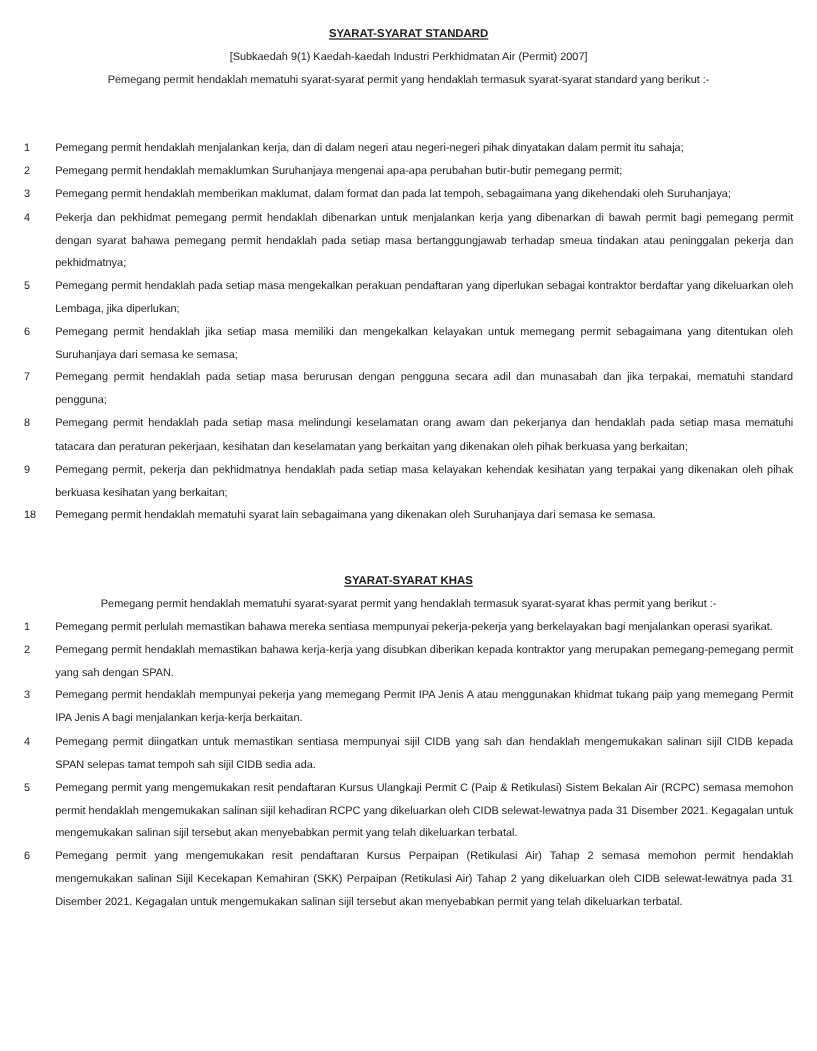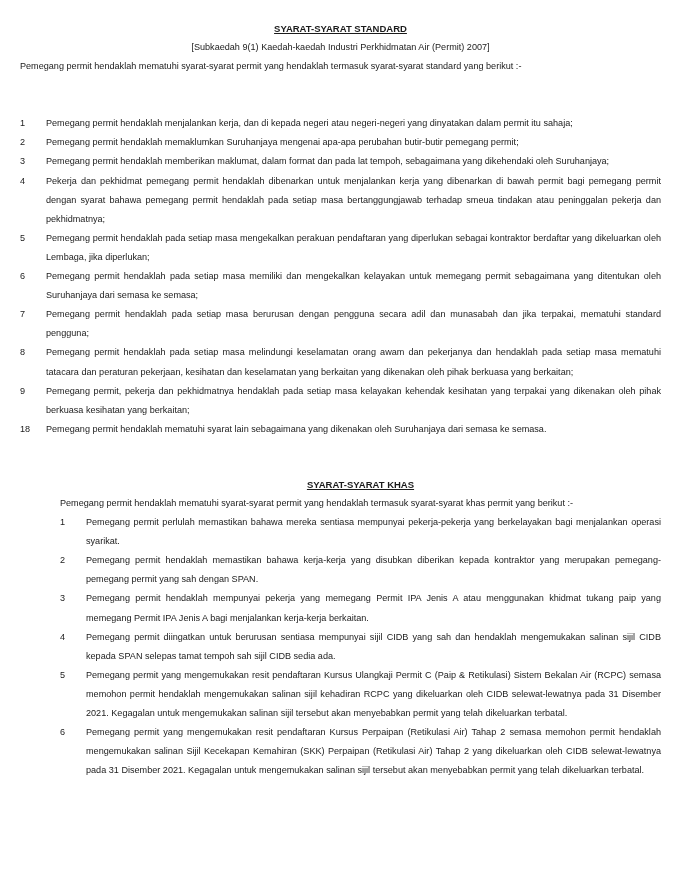--- a/index.html
+++ b/index.html
@@ -25,31 +25,30 @@
   .doc-title {
     text-align: center;
     font-weight: 700;
     text-decoration: underline;
     font-size: 9.5px;
   }
   .doc-subtitle {
     text-align: center;
   }
   .doc-intro {
-    text-align: left;
+    text-align: center;
   }
   .clause-list {
     margin-top: 38px;
   }
   .khas .clause-list {
     margin-top: 0;
   }
   .section.khas {
     margin-top: 36px;
-    margin-left: 40px;
   }
   .clause {
     display: flex;
     align-items: flex-start;
   }
   .clause-num {
     flex: 0 0 26px;
     width: 26px;
   }
   .clause-body {
@@ -65,21 +64,21 @@
 
 <div class="page">
 
   <section class="section standard">
     <div class="doc-title">SYARAT-SYARAT STANDARD</div>
     <div class="doc-subtitle">[Subkaedah 9(1) Kaedah-kaedah Industri Perkhidmatan Air (Permit) 2007]</div>
     <div class="doc-intro">Pemegang permit hendaklah mematuhi syarat-syarat permit yang hendaklah termasuk syarat-syarat standard yang berikut :-</div>
     <div class="clause-list">
   <div class="clause">
     <span class="clause-num">1</span>
-    <span class="clause-body"><span>Pemegang permit hendaklah menjalankan kerja, dan di kepada negeri atau negeri-negeri yang dinyatakan dalam permit itu sahaja;</span></span>
+    <span class="clause-body"><span>Pemegang permit hendaklah menjalankan kerja, dan di dalam negeri atau negeri-negeri pihak dinyatakan dalam permit itu sahaja;</span></span>
   </div>
 
   <div class="clause">
     <span class="clause-num">2</span>
     <span class="clause-body"><span>Pemegang permit hendaklah memaklumkan Suruhanjaya mengenai apa-apa perubahan butir-butir pemegang permit;</span></span>
   </div>
 
   <div class="clause">
     <span class="clause-num">3</span>
     <span class="clause-body"><span>Pemegang permit hendaklah memberikan maklumat, dalam format dan pada lat tempoh, sebagaimana yang dikehendaki oleh Suruhanjaya;</span></span>
@@ -90,21 +89,21 @@
     <span class="clause-body"><span>Pekerja dan pekhidmat pemegang permit hendaklah dibenarkan untuk menjalankan kerja yang dibenarkan di bawah permit bagi pemegang permit dengan syarat bahawa pemegang permit hendaklah pada setiap masa bertanggungjawab terhadap smeua tindakan atau peninggalan pekerja dan pekhidmatnya;</span></span>
   </div>
 
   <div class="clause">
     <span class="clause-num">5</span>
     <span class="clause-body"><span>Pemegang permit hendaklah pada setiap masa mengekalkan perakuan pendaftaran yang diperlukan sebagai kontraktor berdaftar yang dikeluarkan oleh Lembaga, jika diperlukan;</span></span>
   </div>
 
   <div class="clause">
     <span class="clause-num">6</span>
-    <span class="clause-body"><span>Pemegang permit hendaklah pada setiap masa memiliki dan mengekalkan kelayakan untuk memegang permit sebagaimana yang ditentukan oleh Suruhanjaya dari semasa ke semasa;</span></span>
+    <span class="clause-body"><span>Pemegang permit hendaklah jika setiap masa memiliki dan mengekalkan kelayakan untuk memegang permit sebagaimana yang ditentukan oleh Suruhanjaya dari semasa ke semasa;</span></span>
   </div>
 
   <div class="clause">
     <span class="clause-num">7</span>
     <span class="clause-body"><span>Pemegang permit hendaklah pada setiap masa berurusan dengan pengguna secara adil dan munasabah dan jika terpakai, mematuhi standard pengguna;</span></span>
   </div>
 
   <div class="clause">
     <span class="clause-num">8</span>
     <span class="clause-body"><span>Pemegang permit hendaklah pada setiap masa melindungi keselamatan orang awam dan pekerjanya dan hendaklah pada setiap masa mematuhi tatacara dan peraturan pekerjaan, kesihatan dan keselamatan yang berkaitan yang dikenakan oleh pihak berkuasa yang berkaitan;</span></span>
@@ -137,21 +136,21 @@
     <span class="clause-body"><span>Pemegang permit hendaklah memastikan bahawa kerja-kerja yang disubkan diberikan kepada kontraktor yang merupakan pemegang-pemegang permit yang sah dengan SPAN.</span></span>
   </div>
 
   <div class="clause">
     <span class="clause-num">3</span>
     <span class="clause-body"><span>Pemegang permit hendaklah mempunyai pekerja yang memegang Permit IPA Jenis A atau menggunakan khidmat tukang paip yang memegang Permit IPA Jenis A bagi menjalankan kerja-kerja berkaitan.</span></span>
   </div>
 
   <div class="clause">
     <span class="clause-num">4</span>
-    <span class="clause-body"><span>Pemegang permit diingatkan untuk berurusan sentiasa mempunyai sijil CIDB yang sah dan hendaklah mengemukakan salinan sijil CIDB kepada SPAN selepas tamat tempoh sah sijil CIDB sedia ada.</span></span>
+    <span class="clause-body"><span>Pemegang permit diingatkan untuk memastikan sentiasa mempunyai sijil CIDB yang sah dan hendaklah mengemukakan salinan sijil CIDB kepada SPAN selepas tamat tempoh sah sijil CIDB sedia ada.</span></span>
   </div>
 
   <div class="clause">
     <span class="clause-num">5</span>
     <span class="clause-body"><span>Pemegang permit yang mengemukakan </span><span class="bold">resit pendaftaran Kursus Ulangkaji Permit C (Paip &amp; Retikulasi) Sistem Bekalan Air (RCPC)</span><span> semasa memohon permit hendaklah mengemukakan salinan sijil </span><span class="bold">kehadiran RCPC yang dikeluarkan oleh CIDB selewat-lewatnya pada 31 Disember 2021.</span><span> Kegagalan untuk mengemukakan salinan sijil tersebut akan menyebabkan permit yang telah dikeluarkan </span><span class="bold">terbatal</span><span>.</span></span>
   </div>
 
   <div class="clause">
     <span class="clause-num">6</span>
     <span class="clause-body"><span>Pemegang permit yang mengemukakan </span><span class="bold">resit pendaftaran Kursus Perpaipan (Retikulasi Air) Tahap 2</span><span> semasa memohon permit hendaklah mengemukakan salinan </span><span class="bold">Sijil Kecekapan Kemahiran (SKK) Perpaipan (Retikulasi Air) Tahap 2 yang dikeluarkan oleh CIDB selewat-lewatnya pada 31 Disember 2021.</span><span> Kegagalan untuk mengemukakan salinan sijil tersebut akan menyebabkan permit yang telah dikeluarkan </span><span class="bold">terbatal</span><span>.</span></span>

